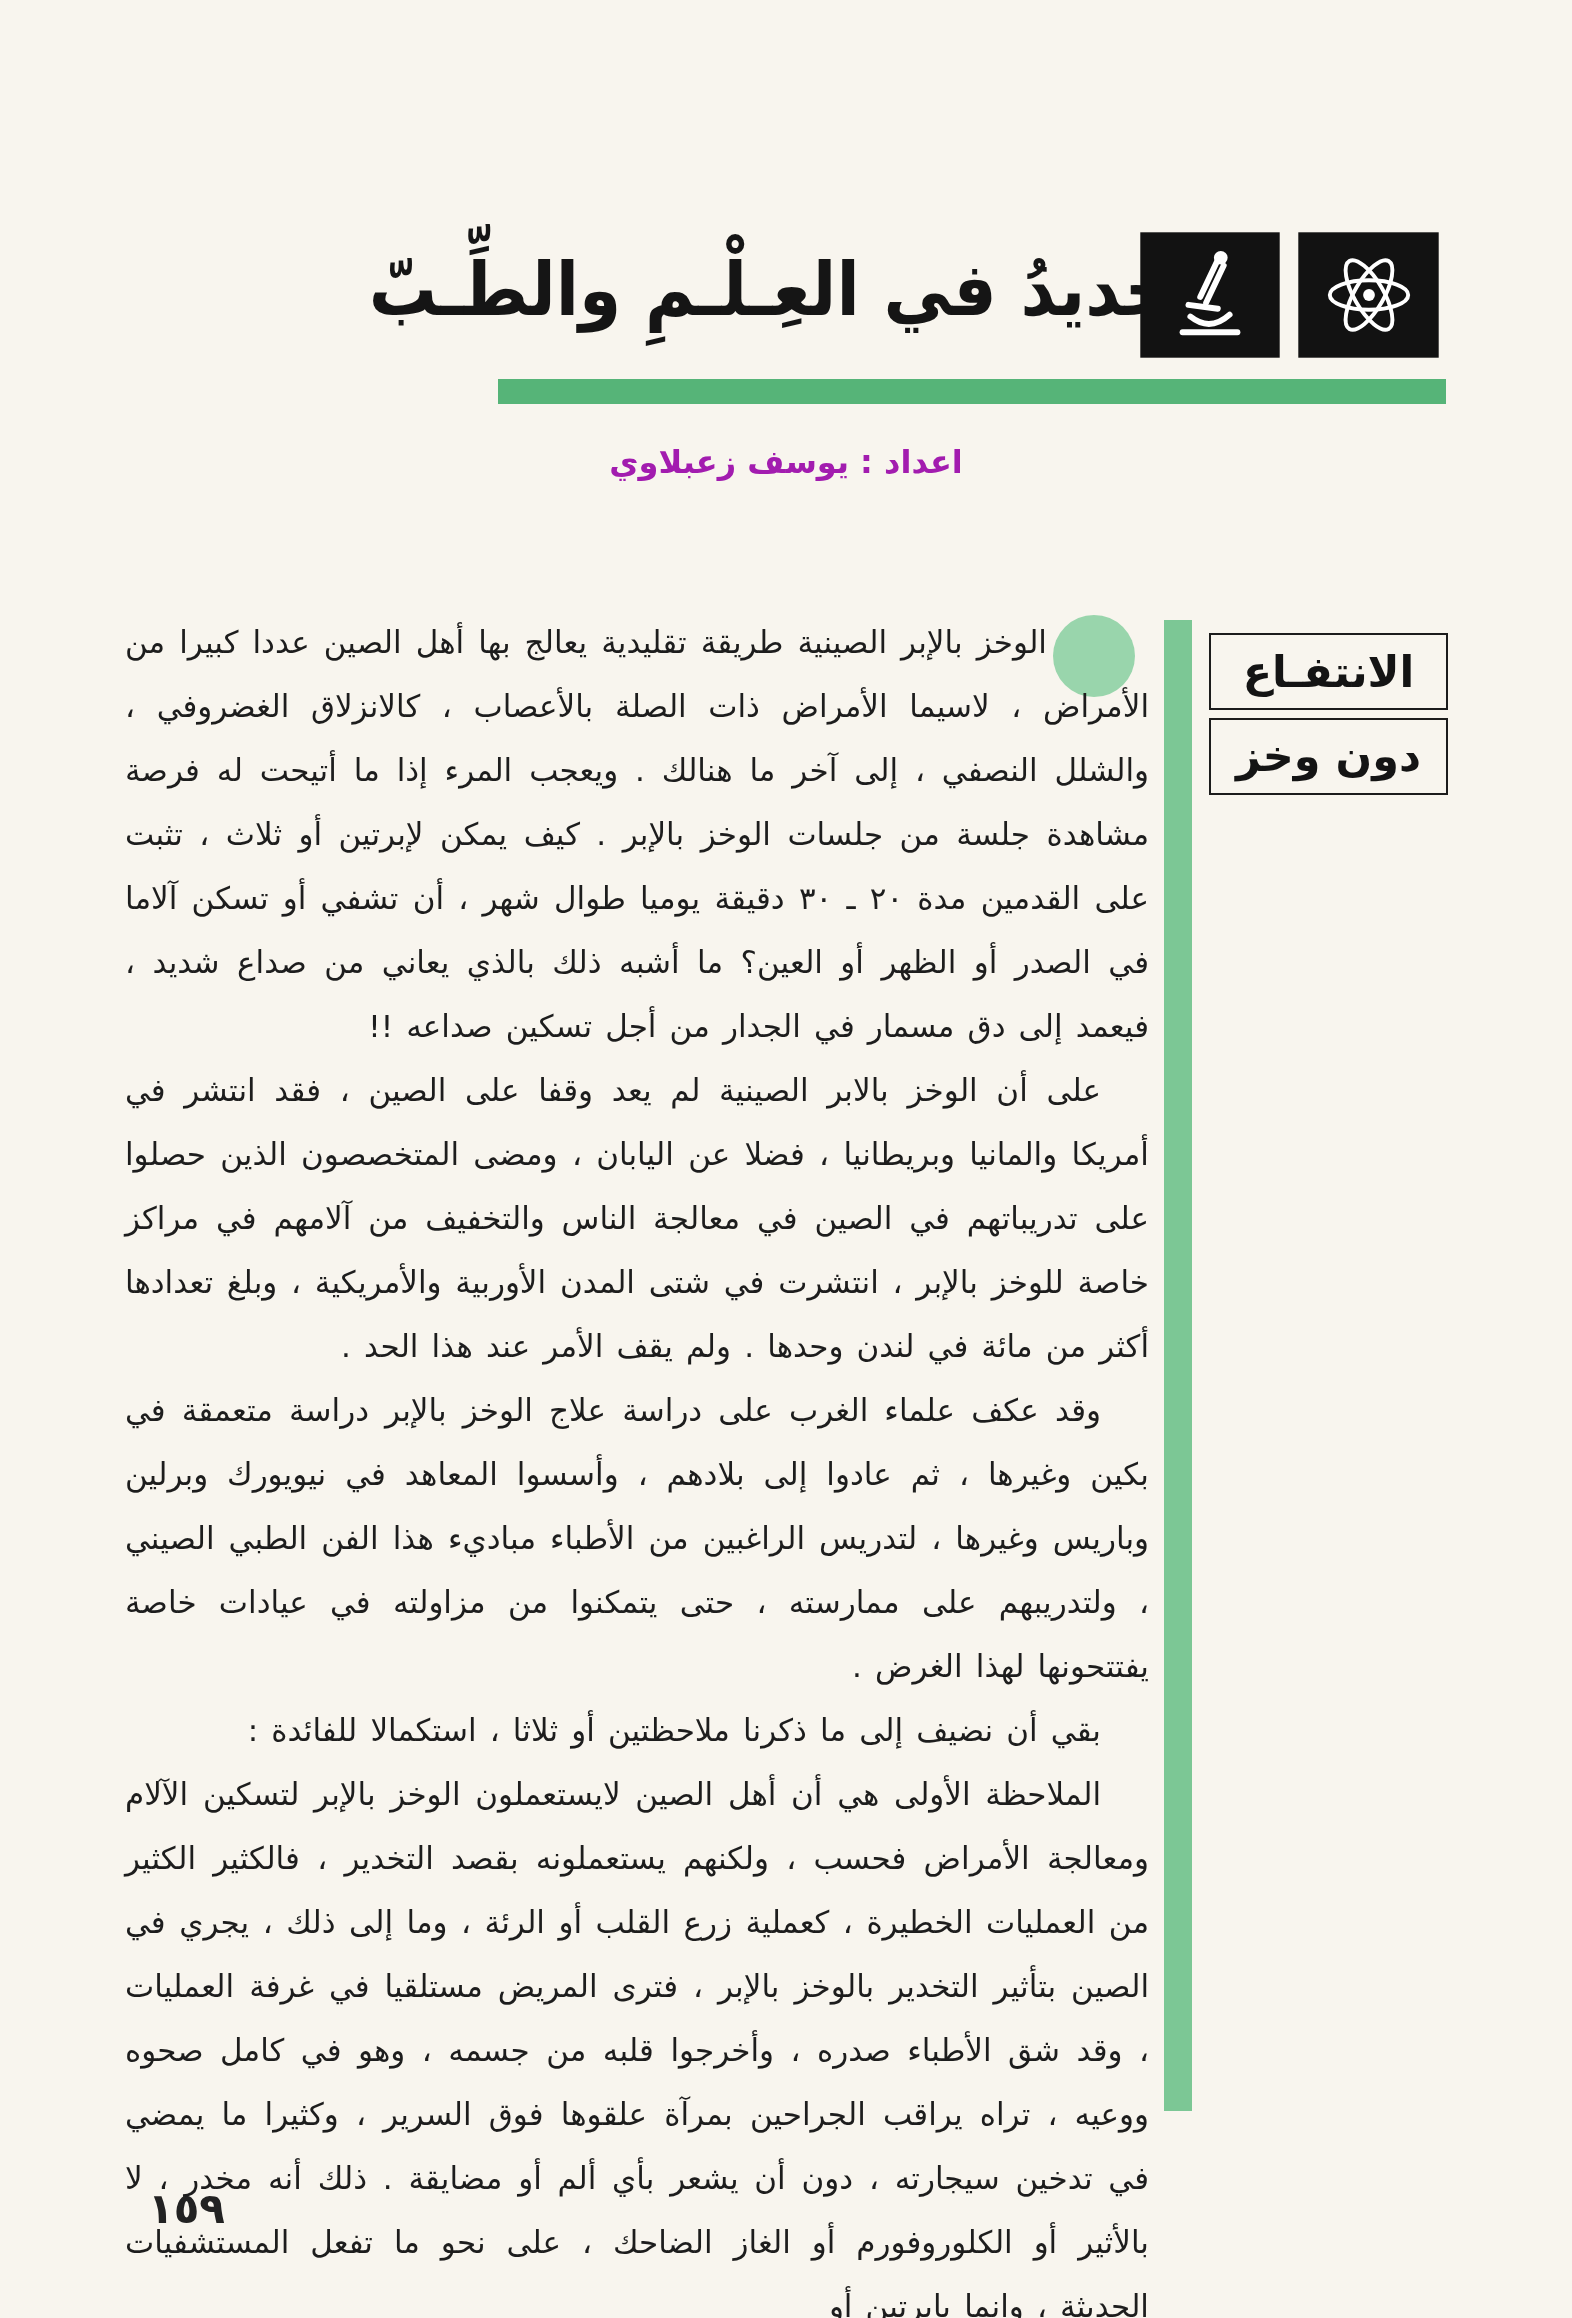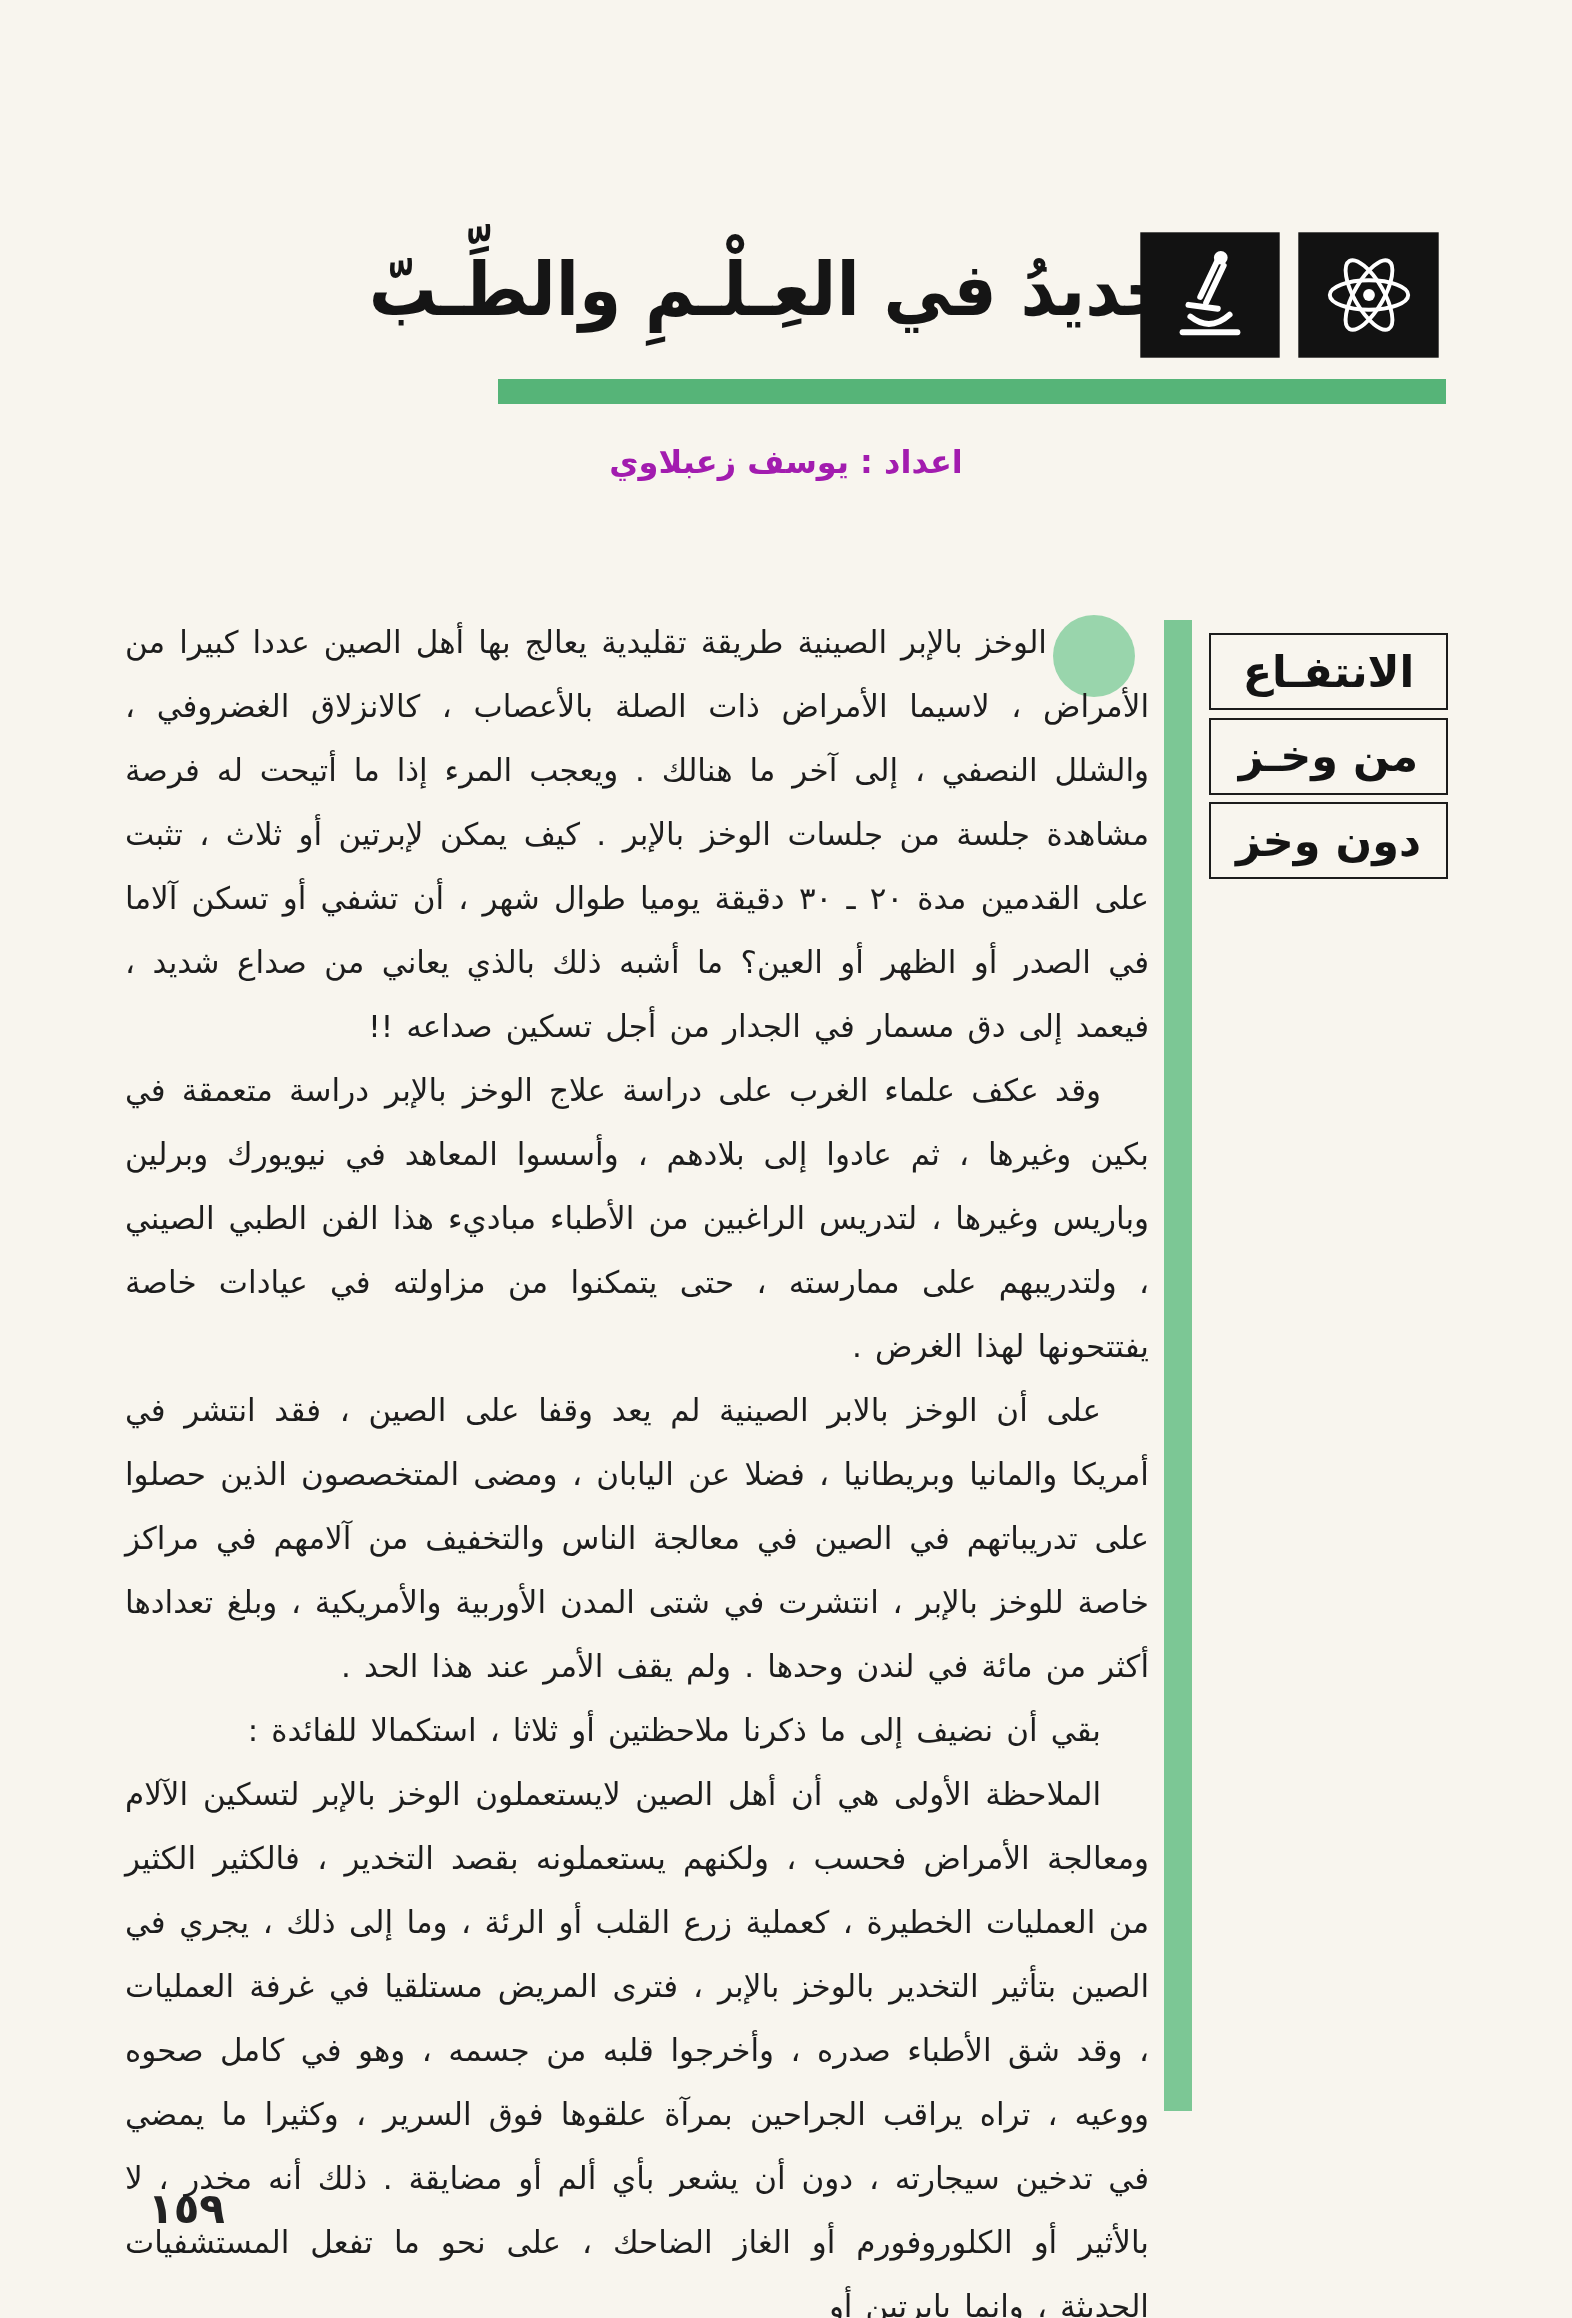--- a/index.html
+++ b/index.html
@@ -117,31 +117,30 @@
       </svg>
     </div>
 
     <div class="green-rule"></div>
 
     <div class="byline">اعداد : يوسف زعبلاوي</div>
   </header>
 
   <aside class="sidebar-title">
     <div class="side-box">الانتفـاع</div>
-    <div class="side-box">من وخـز</div>
     <div class="side-box">دون وخز</div>
   </aside>
 
   <div class="green-vrule"></div>
   <div class="green-dot"></div>
 
   <main class="article">
     <p class="para first">الوخز بالإبر الصينية طريقة تقليدية يعالج بها أهل الصين عددا كبيرا من الأمراض ، لاسيما الأمراض ذات الصلة بالأعصاب ، كالانزلاق الغضروفي ، والشلل النصفي ، إلى آخر ما هنالك .  ويعجب المرء إذا ما أتيحت له فرصة مشاهدة جلسة من جلسات الوخز بالإبر .   كيف يمكن لإبرتين أو ثلاث ، تثبت على القدمين مدة ٢٠ ـ ٣٠ دقيقة يوميا طوال شهر ، أن تشفي أو تسكن آلاما في الصدر أو الظهر أو العين؟ ما أشبه ذلك بالذي يعاني من صداع شديد ، فيعمد إلى دق مسمار في الجدار من أجل تسكين صداعه !!</p>
+    <p class="para">على أن الوخز بالابر الصينية لم يعد وقفا على الصين ، فقد انتشر في أمريكا والمانيا وبريطانيا ، فضلا عن اليابان ، ومضى المتخصصون الذين حصلوا على تدريباتهم في الصين في معالجة الناس والتخفيف من آلامهم في مراكز خاصة للوخز بالإبر ،  انتشرت في شتى المدن الأوربية والأمريكية ، وبلغ تعدادها أكثر من مائة في لندن وحدها .  ولم يقف الأمر عند هذا الحد .</p>
     <p class="para">وقد عكف علماء الغرب على دراسة علاج الوخز بالإبر دراسة متعمقة في بكين وغيرها ، ثم عادوا إلى بلادهم ،  وأسسوا المعاهد في نيويورك وبرلين وباريس وغيرها ، لتدريس الراغبين من الأطباء مباديء هذا الفن الطبي الصيني ، ولتدريبهم على ممارسته ، حتى يتمكنوا من مزاولته في عيادات خاصة يفتتحونها لهذا الغرض .</p>
-    <p class="para">على أن الوخز بالابر الصينية لم يعد وقفا على الصين ، فقد انتشر في أمريكا والمانيا وبريطانيا ، فضلا عن اليابان ، ومضى المتخصصون الذين حصلوا على تدريباتهم في الصين في معالجة الناس والتخفيف من آلامهم في مراكز خاصة للوخز بالإبر ،  انتشرت في شتى المدن الأوربية والأمريكية ، وبلغ تعدادها أكثر من مائة في لندن وحدها .  ولم يقف الأمر عند هذا الحد .</p>
     <p class="para">بقي أن نضيف إلى ما ذكرنا ملاحظتين أو ثلاثا ، استكمالا للفائدة :</p>
     <p class="para">الملاحظة الأولى هي أن أهل الصين لايستعملون الوخز بالإبر لتسكين الآلام ومعالجة الأمراض فحسب ، ولكنهم يستعملونه بقصد التخدير ، فالكثير الكثير من العمليات الخطيرة ، كعملية زرع القلب أو الرئة ، وما إلى ذلك ، يجري في الصين بتأثير التخدير بالوخز بالإبر ، فترى المريض مستلقيا في غرفة العمليات ، وقد شق الأطباء صدره ، وأخرجوا قلبه من جسمه ، وهو في كامل صحوه ووعيه ، تراه يراقب الجراحين بمرآة علقوها فوق السرير ، وكثيرا ما يمضي في تدخين سيجارته ، دون أن يشعر بأي ألم أو مضايقة .  ذلك أنه مخدر ، لا بالأثير أو الكلوروفورم أو الغاز الضاحك ، على نحو ما تفعل المستشفيات الحديثة ، وإنما بإبرتين أو</p>
   </main>
 
   <div class="page-number">١٥٩</div>
 
 </div>
 
 
 </body></html>

